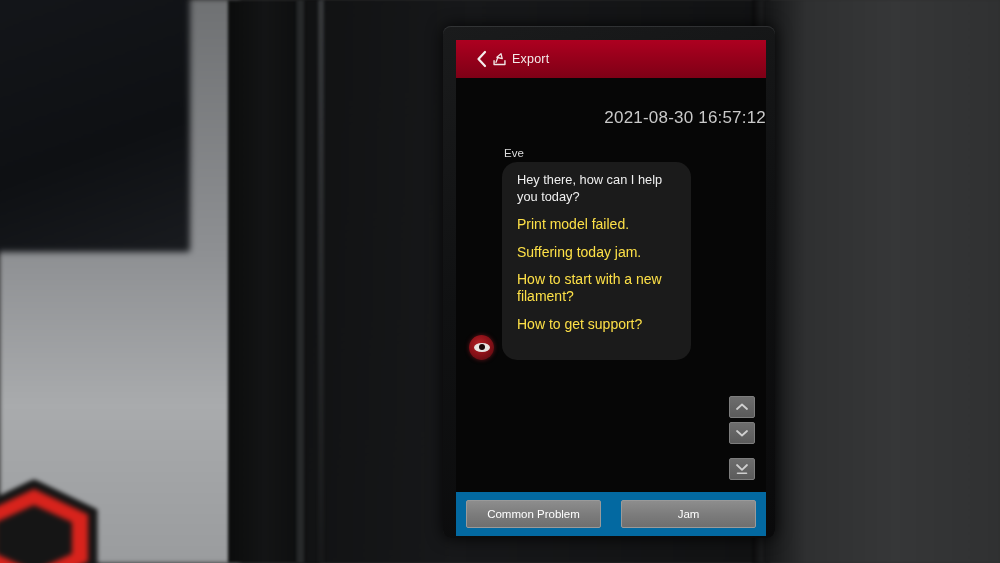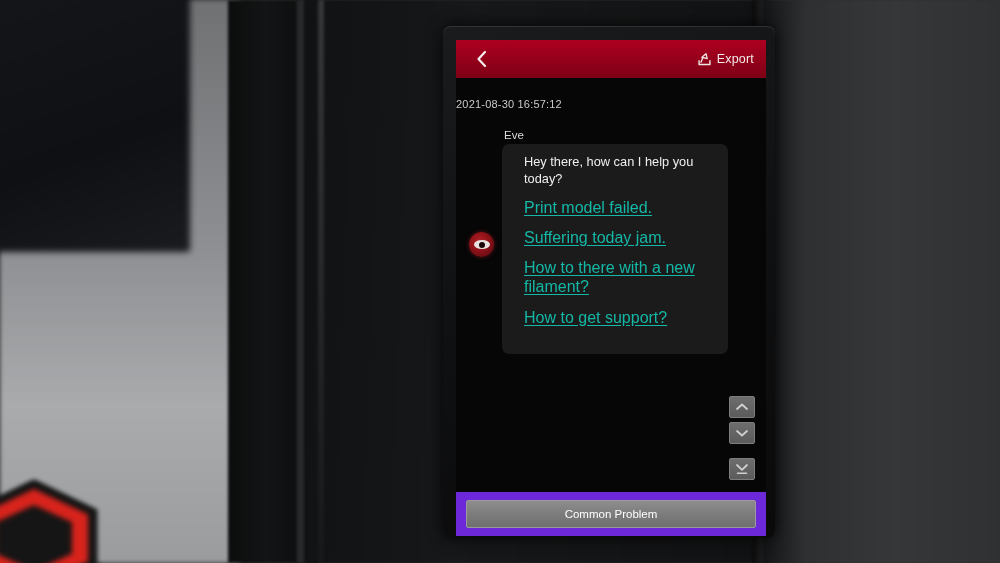--- a/index.html
+++ b/index.html
@@ -124,21 +124,20 @@
     overflow: hidden;
   }
 
   
   .app-header {
     position: relative;
     height: 38px;
     background: linear-gradient(180deg, #ad0020 0%, #93001a 55%, #7e0016 100%);
     display: flex;
     align-items: center;
-    justify-content: space-between;
     padding: 0 12px 0 14px;
     box-sizing: border-box;
   }
   .back-btn {
     width: 22px; height: 26px;
     display: flex; align-items: center; justify-content: center;
     cursor: pointer;
   }
   .export-btn {
     display: flex; align-items: center; gap: 5px;
@@ -151,29 +150,29 @@
   }
 
   
   .chat-area {
     position: relative;
     height: 414px;
     background: #060606;
     overflow: hidden;
   }
   .timestamp {
-    text-align: left;
+    text-align: right;
     color: #c9c9c9;
-    font-size: 11px;
-    padding-top: 20px;
+    font-size: 17px;
+    padding-top: 30px;
     letter-spacing: 0.2px;
   }
   .msg-row {
     display: flex;
-    align-items: center;
+    align-items: flex-end;
     padding: 19px 0 0 13px;
   }
   .avatar {
     position: relative;
     width: 25px; height: 25px;
     border-radius: 50%;
     background: radial-gradient(circle at 42% 38%, #b52026 0%, #8d1118 45%, #4d0a0f 100%);
     flex: 0 0 auto;
     margin-top: 7px;
     box-shadow: 0 0 4px rgba(180,30,40,0.5);
@@ -192,37 +191,36 @@
     background: #1a0608;
   }
   .msg-col { margin-left: 8px; }
   .sender-name {
     color: #dcdcdc;
     font-size: 11.5px;
     margin-bottom: 3px;
     padding-left: 2px;
   }
   .bubble {
-    width: 226px;
+    width: 189px;
     background: #1b1b1b;
-    border-radius: 7px;
-    padding: 10px 11px 12px 22px;
+    border-radius: 15px;
+    padding: 10px 11px 12px 15px;
     box-sizing: border-box;
   }
   .bubble-text {
     color: #efefef;
     font-size: 12.8px;
     line-height: 1.32;
     margin-bottom: 10px;
   }
   .bubble-link {
     display: block;
-    color: #14b8a6;
-    font-size: 16px;
-    text-decoration: underline;
+    color: #fde047;
+    font-size: 14px;
     text-underline-offset: 2px;
     margin-bottom: 11px;
     cursor: pointer;
     line-height: 1.2;
   }
   .bubble-link:last-child { margin-bottom: 15px; }
 
   
   .scroll-controls {
     position: absolute;
@@ -241,21 +239,21 @@
     cursor: pointer;
     box-sizing: border-box;
   }
   .scroll-btn + .scroll-btn { margin-top: 4px; }
   .scroll-btn.gap { margin-top: 14px; }
 
   
   .action-bar {
     position: relative;
     height: 44px;
-    background: #6d28d9;
+    background: #0369a1;
     display: flex;
     align-items: center;
     gap: 20px;
     padding: 0 10px;
     box-sizing: border-box;
   }
   .action-btn {
     flex: 1 1 0;
     height: 28px;
     background: linear-gradient(180deg, #8d8d8d 0%, #7b7b7b 55%, #6f6f6f 100%);
@@ -314,21 +312,21 @@
       <div class="msg-row">
         <div class="avatar">
           <div class="lens"></div>
         </div>
         <div class="msg-col">
           <div class="sender-name">Eve</div>
           <div class="bubble">
             <div class="bubble-text">Hey there, how can I help you today?</div>
             <a class="bubble-link">Print model failed.</a>
             <a class="bubble-link">Suffering today jam.</a>
-            <a class="bubble-link">How to there with a new filament?</a>
+            <a class="bubble-link">How to start with a new filament?</a>
             <a class="bubble-link">How to get support?</a>
           </div>
         </div>
       </div>
 
       <div class="scroll-controls">
         <div class="scroll-btn">
           <svg width="14" height="10" viewBox="0 0 14 10">
             <polyline points="2,7 7,2.5 12,7" fill="none" stroke="#cfcfcf" stroke-width="1.8" stroke-linecap="round" stroke-linejoin="round"></polyline>
           </svg>
@@ -342,16 +340,17 @@
           <svg width="14" height="13" viewBox="0 0 14 13">
             <polyline points="2,2 7,6.8 12,2" fill="none" stroke="#cfcfcf" stroke-width="1.8" stroke-linecap="round" stroke-linejoin="round"></polyline>
             <line x1="2.5" y1="10.2" x2="11.5" y2="10.2" stroke="#cfcfcf" stroke-width="1.6" stroke-linecap="round"></line>
           </svg>
         </div>
       </div>
     </div>
 
     <div class="action-bar">
       <div class="action-btn">Common Problem</div>
+      <div class="action-btn">Jam</div>
     </div>
 
   </div>
 </div>
 
 </body></html>

